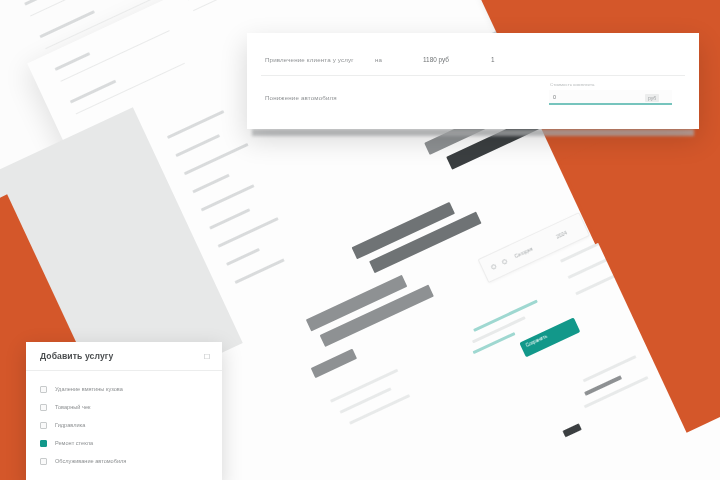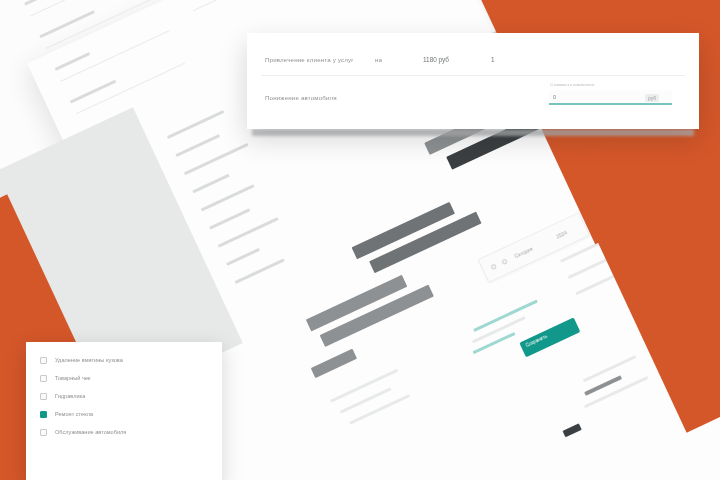--- a/index.html
+++ b/index.html
@@ -438,20 +438,24 @@
     <span class="tm-label" style="left:18px; top:61px;">Понижение автомобиля</span>
 
     <span class="tm-caption" style="left:303px; top:49px;">Стоимость комплекта</span>
 
     <div class="tm-input-box" style="left:302px; top:57px; width:123px; height:15px;"></div>
     <span class="tm-input-val" style="left:306px; top:61px;">0</span>
     <span class="tm-input-unit" style="left:398px; top:61px;">руб</span>
   </div>
 
   <div id="svc-modal">
+    <div id="svc-head">
+      <span id="svc-title">Добавить услугу</span>
+      <span id="svc-close">☐</span>
+    </div>
 
     <div id="svc-list">
 
       <div class="svc-row">
         <span class="svc-box"></span>
         <span class="svc-text">Удаление вмятины кузова</span>
       </div>
 
       <div class="svc-row">
         <span class="svc-box"></span>

